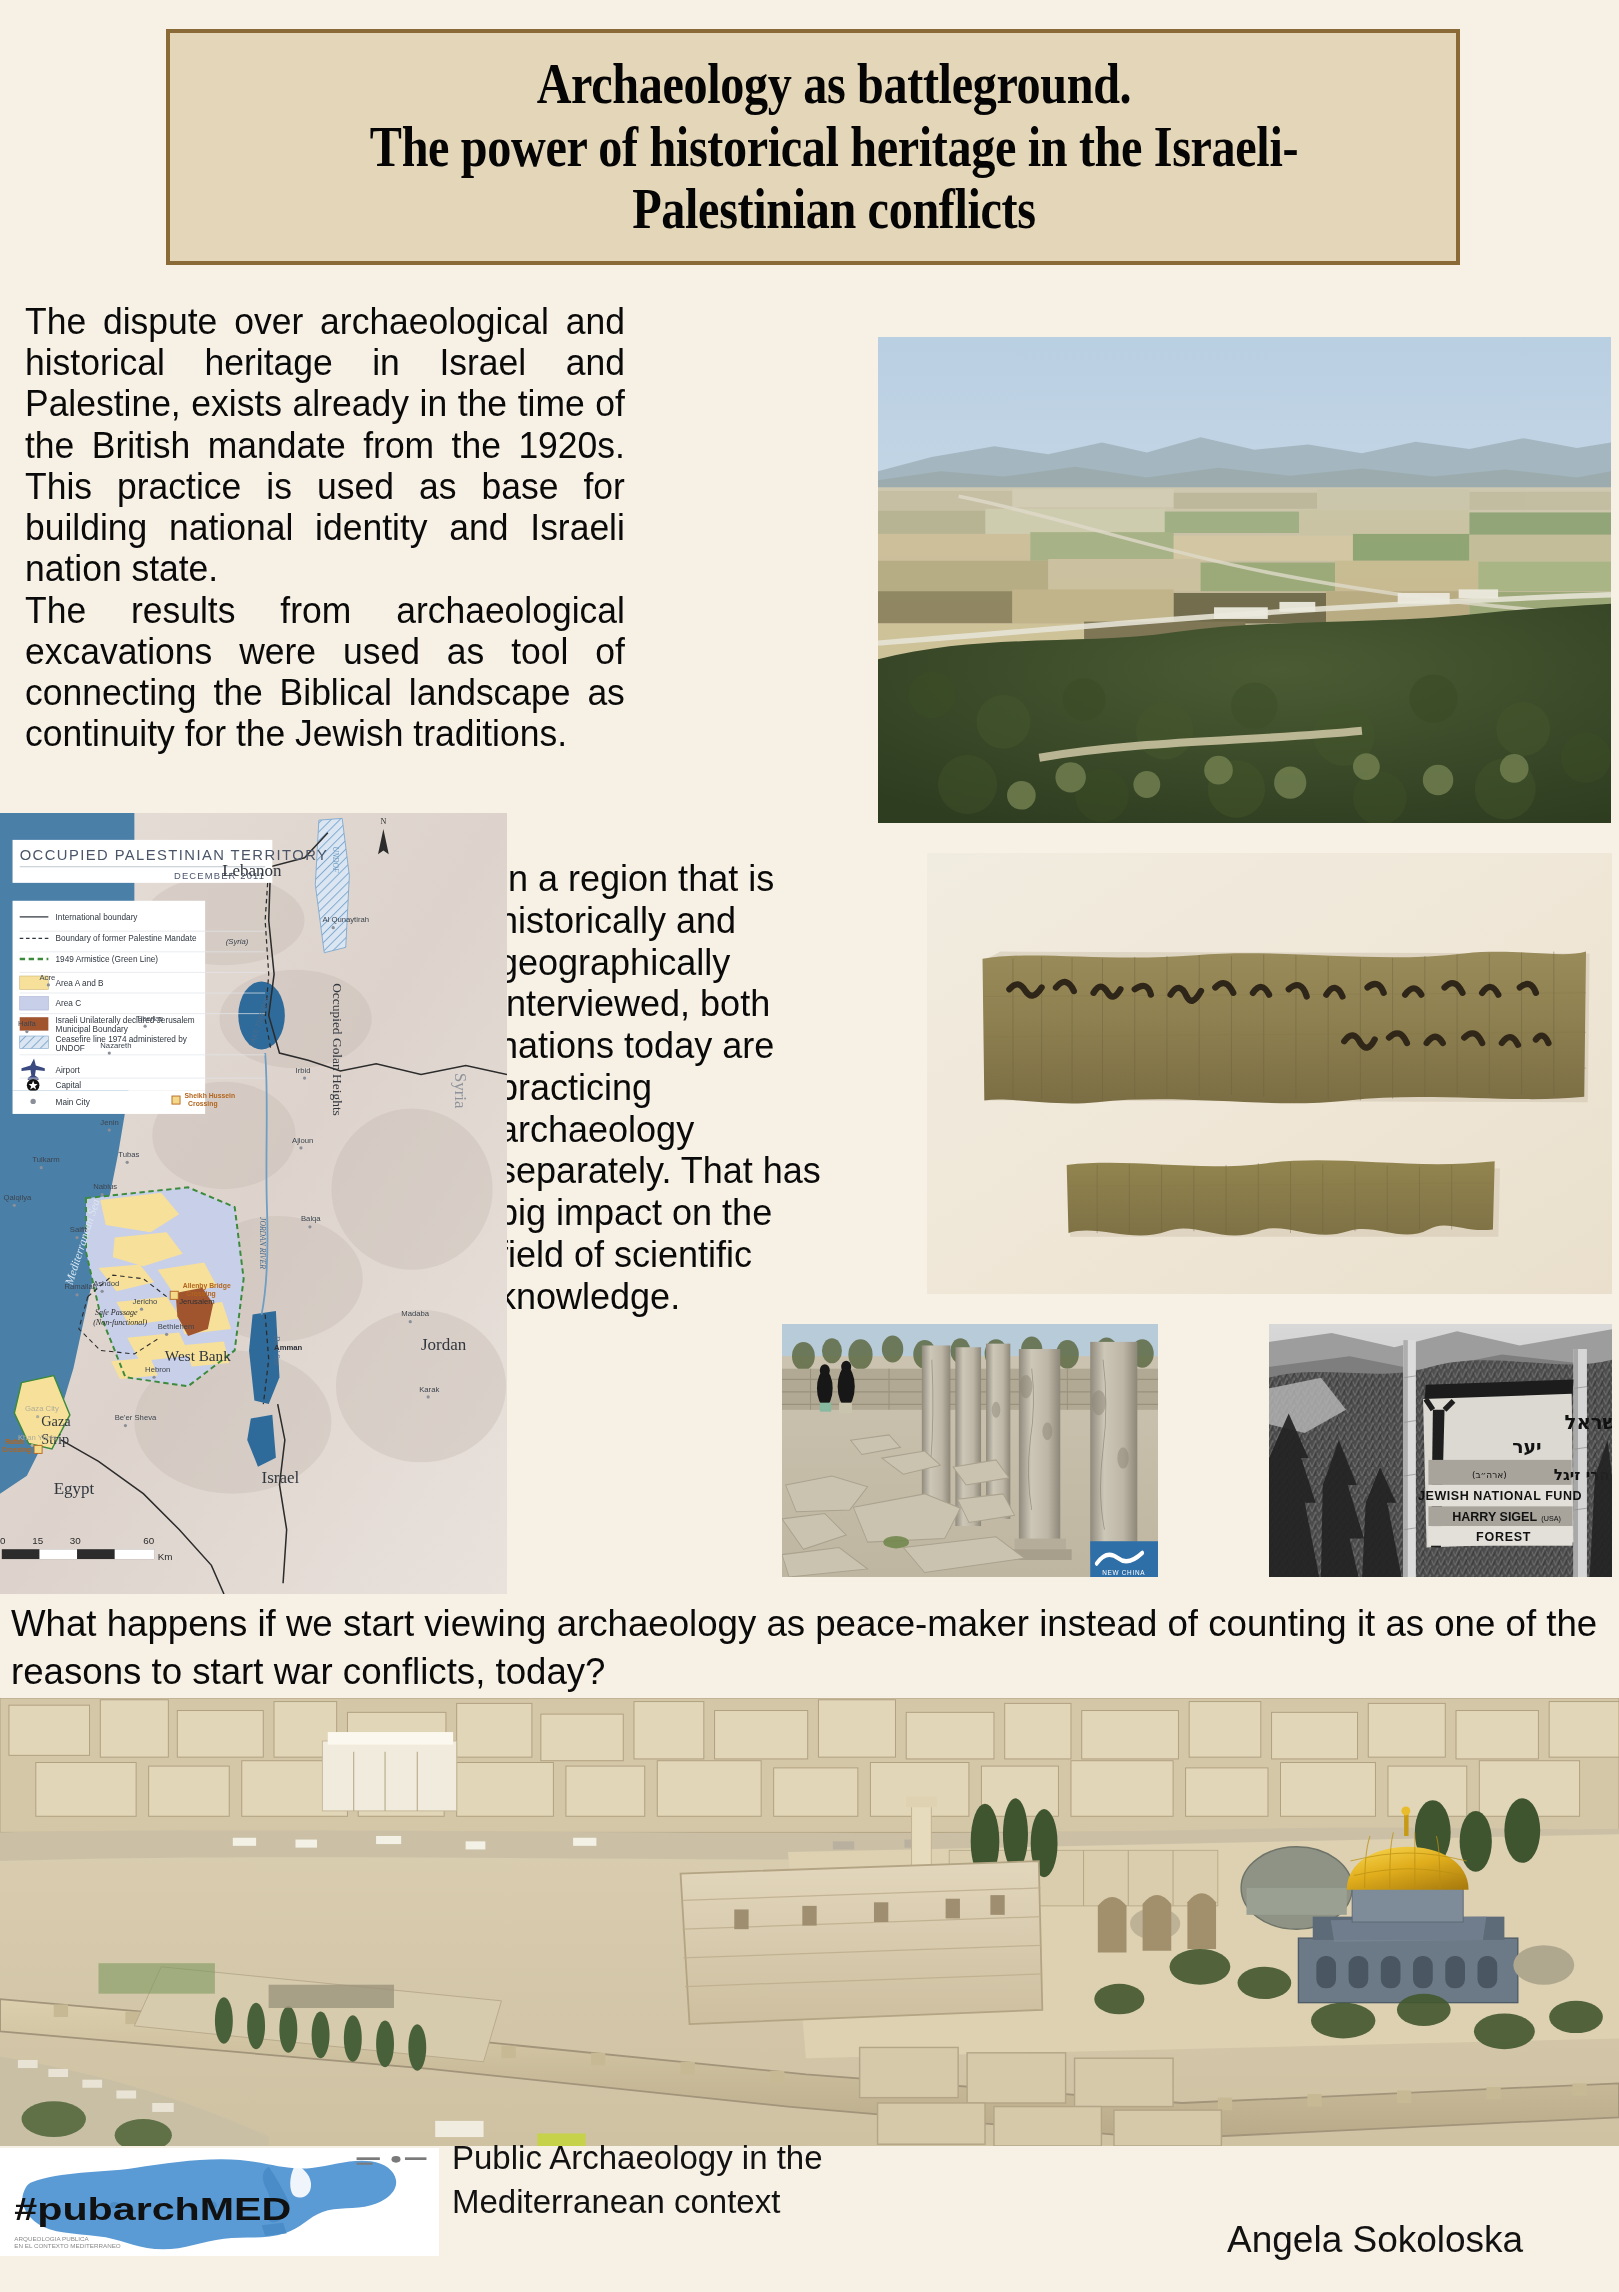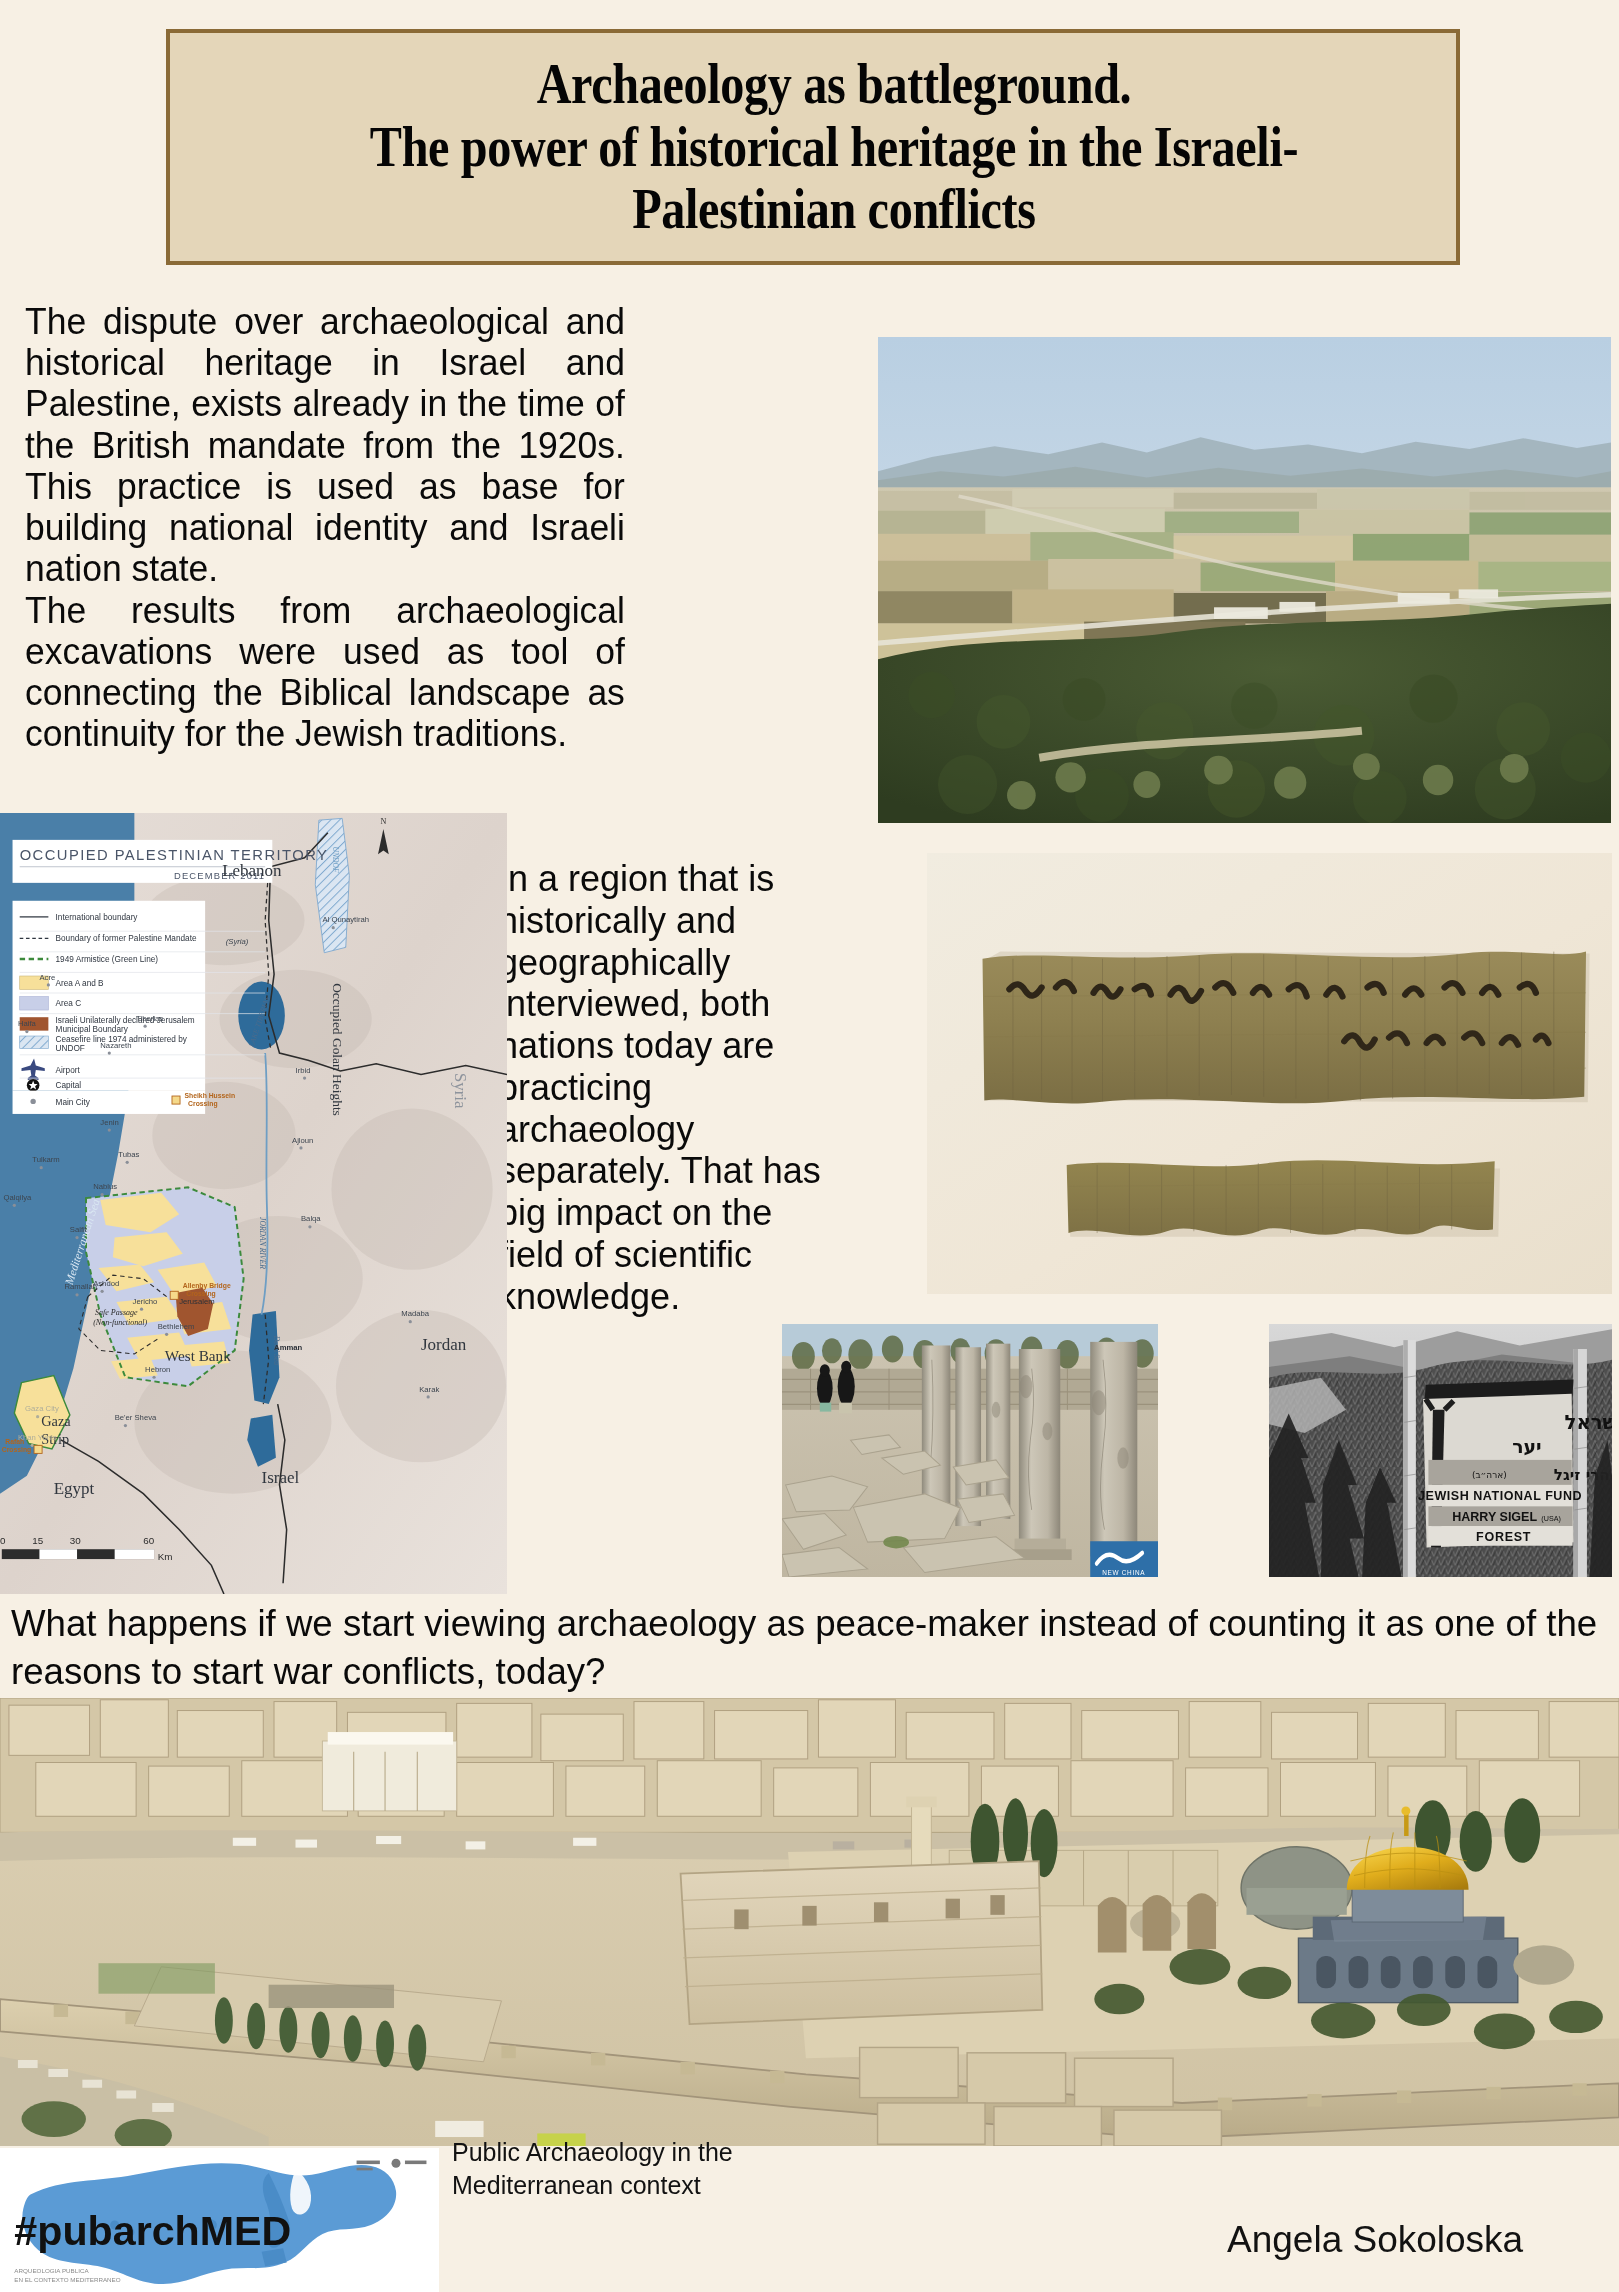--- a/index.html
+++ b/index.html
@@ -55,30 +55,30 @@
 
   #question-text{
     left:10.7px;top:1600px;width:1603px;
     font-size:37px;line-height:1.30;color:#0a0a0a;
     transform:scaleX(.99);
   }
 
   
   #footer-block{
     left:452px;top:2136px;width:627px;
-    font-size:25px;line-height:1.33;color:#121212;
+    font-size:33px;line-height:1.33;color:#121212;
   }
   #author-name{
     left:1227px;top:2219px;
     font-size:37px;color:#121212;white-space:nowrap;text-align:center;
   }
 
   
   #logo-box{
-    left:0px;top:2148px;width:439px;height:145px;
+    left:0px;top:2148px;width:439px;height:108px;
     background:#be185d;overflow:hidden;
   }
   #logo-box svg{display:block;width:100%;height:100%;}
 
   
   .photo{overflow:hidden;}
 
   #photo-valley{left:878px;top:337px;width:733px;height:486px;}
   #photo-scrolls{left:927px;top:853px;width:685px;height:441px;}
   #photo-columns{left:782px;top:1324px;width:376px;height:253px;}

